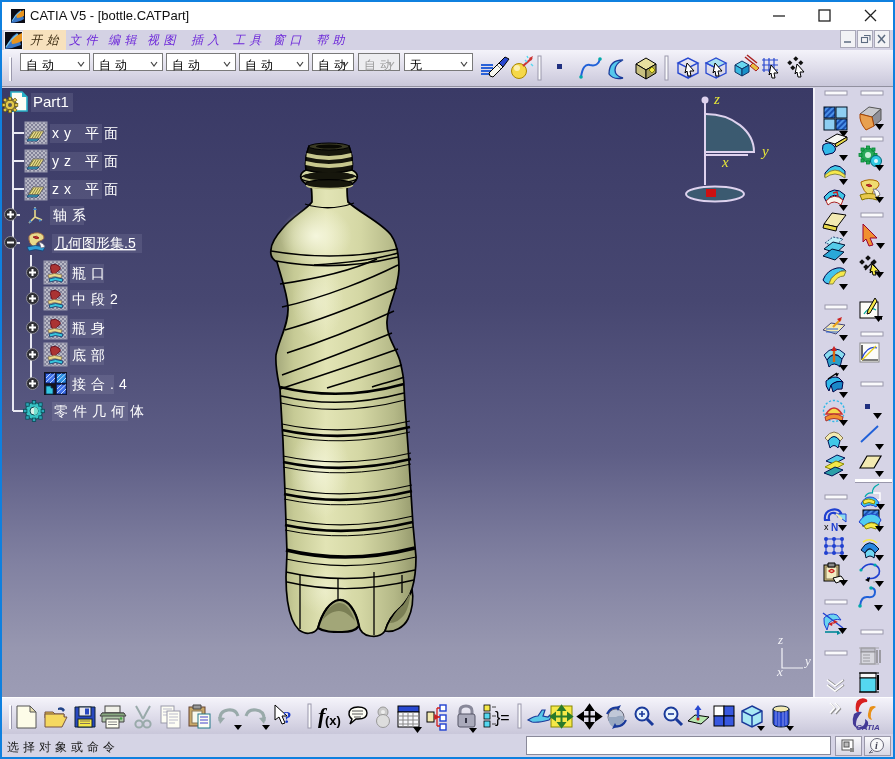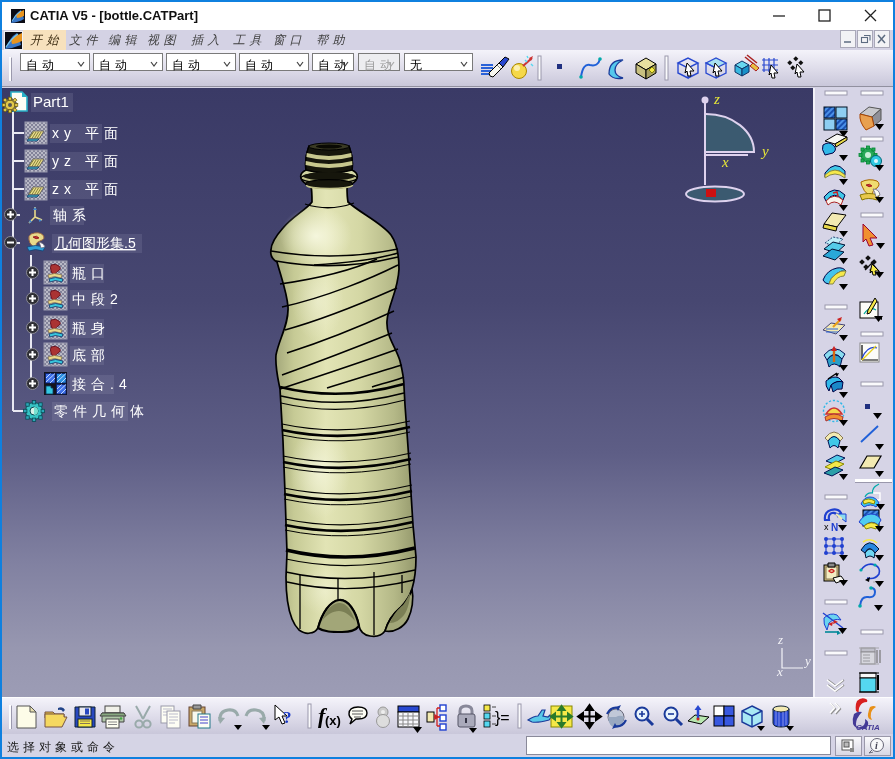--- a/index.html
+++ b/index.html
@@ -1,24 +1,24 @@
 <!DOCTYPE html>
 <html><head>
 <meta charset="utf-8">
 <style>
   * { margin:0; padding:0; box-sizing:border-box; }
   html,body { width:895px; height:759px; overflow:hidden; }
   body { font-family:"Liberation Sans", sans-serif; position:relative; background:#0f80df; }
   #win { position:absolute; left:2px; top:2px; width:891px; height:755px; background:#d5d3e5; }
   
   #title { position:absolute; left:0; top:0; width:891px; height:28px; background:#ffffff; }
-  #title .txt { position:absolute; left:28px; top:6px; font-size:13px; color:#101010;font-weight:bold; }
+  #title .txt { position:absolute; left:28px; top:6px; font-size:13px; color:#101010; }
   
   #menubar { position:absolute; left:0; top:28px; width:891px; height:20px; background:#d4d2e4;font-style:italic; }
-  .mitem { position:absolute; top:2px; font-size:12px; color:#404040; letter-spacing:4.5px; }
+  .mitem { position:absolute; top:2px; font-size:12px; color:#6d28d9; letter-spacing:4.5px; }
   
   #topbar { position:absolute; left:0; top:48px; width:891px; height:37px;
             background:linear-gradient(#f4f3fa, #dddbe9 55%, #c9c7da); border-bottom:1px solid #91909f; }
   .combo { position:absolute; top:3px; height:18px; background:#fff; border:1px solid #7a7a7a; font-size:12px; color:#000; }
   .combo .t { position:absolute; left:5px; top:3px; letter-spacing:4px; }
   .combo .a { position:absolute; right:4px; top:6px; width:8px; height:8px; }
   .grip { position:absolute; width:3px; background:#fcfcfe; border-right:1px solid #9b99ad; border-top:1px solid #fff; }
   
   #viewport { position:absolute; left:0; top:86px; width:811px; height:609px;
               background:linear-gradient(#3a3a66, #474771 35%, #5e5e86 60%, #8181a1 78%, #9797b0 92%, #9c9cb5);padding-left:20px; }

